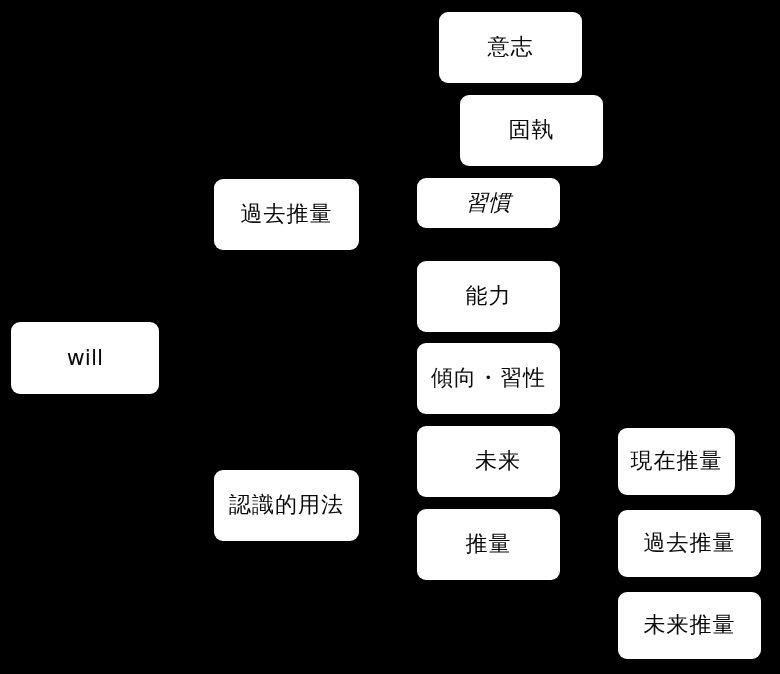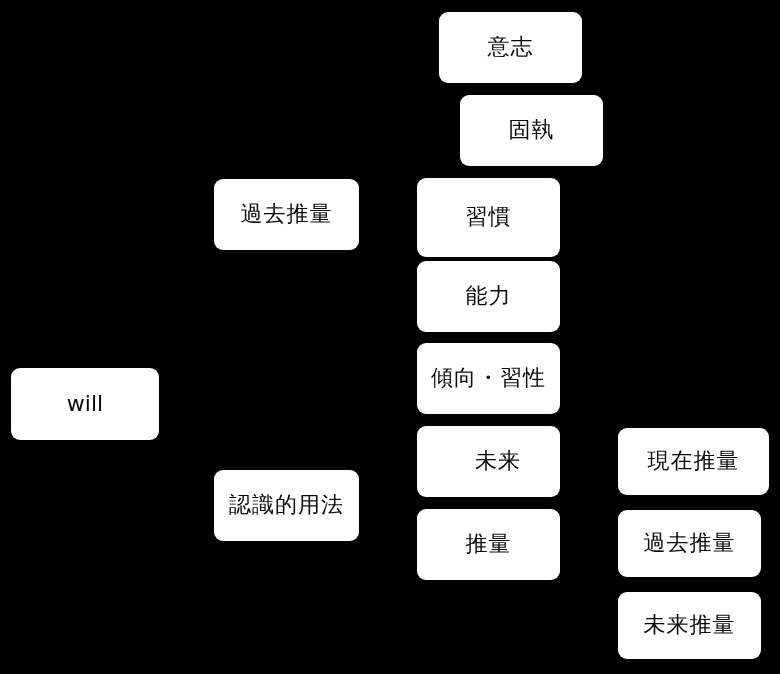--- a/index.html
+++ b/index.html
@@ -29,21 +29,20 @@
     padding: 2px 6px;
     white-space: nowrap;
   }
   .node.cjk {
     font-size: 22px;
     letter-spacing: 1px;
   }
   .node.latin {
     font-size: 22px;
     letter-spacing: 0px;
-    margin-top: 46px;
   }
 </style>
 </head>
 <body>
 
 <div id="canvas">
 
   <div class="node latin" style="left:11px; top:322px; width:148px; height:72px;">
     <span>will</span>
   </div>
@@ -57,41 +56,41 @@
   </div>
 
   <div class="node cjk" style="left:439px; top:12px; width:143px; height:71px;">
     <span>意志</span>
   </div>
 
   <div class="node cjk" style="left:417px; top:95px; width:143px; height:71px;margin-left:43px;">
     <span>固執</span>
   </div>
 
-  <div class="node cjk" style="left:417px; top:178px; width:143px; height:79px;">
+  <div class="node cjk" style="left:417px; top:178px; width:143px; height:50px;font-style:italic;">
     <span>習慣</span>
   </div>
 
   <div class="node cjk" style="left:417px; top:261px; width:143px; height:71px;">
     <span>能力</span>
   </div>
 
   <div class="node cjk" style="left:417px; top:343px; width:143px; height:71px;">
     <span>傾向・習性</span>
   </div>
 
   <div class="node cjk" style="left:417px; top:426px; width:143px; height:71px;padding-left:25px;">
     <span>未来</span>
   </div>
 
   <div class="node cjk" style="left:417px; top:509px; width:143px; height:71px;align-items:center;">
     <span>推量</span>
   </div>
 
-  <div class="node cjk" style="left:618px; top:428px; width:151px; height:67px;">
+  <div class="node cjk" style="left:618px; top:428px; width:117px; height:67px;">
     <span>現在推量</span>
   </div>
 
   <div class="node cjk" style="left:618px; top:510px; width:143px; height:67px;">
     <span>過去推量</span>
   </div>
 
   <div class="node cjk" style="left:618px; top:592px; width:143px; height:67px;">
     <span>未来推量</span>
   </div>

